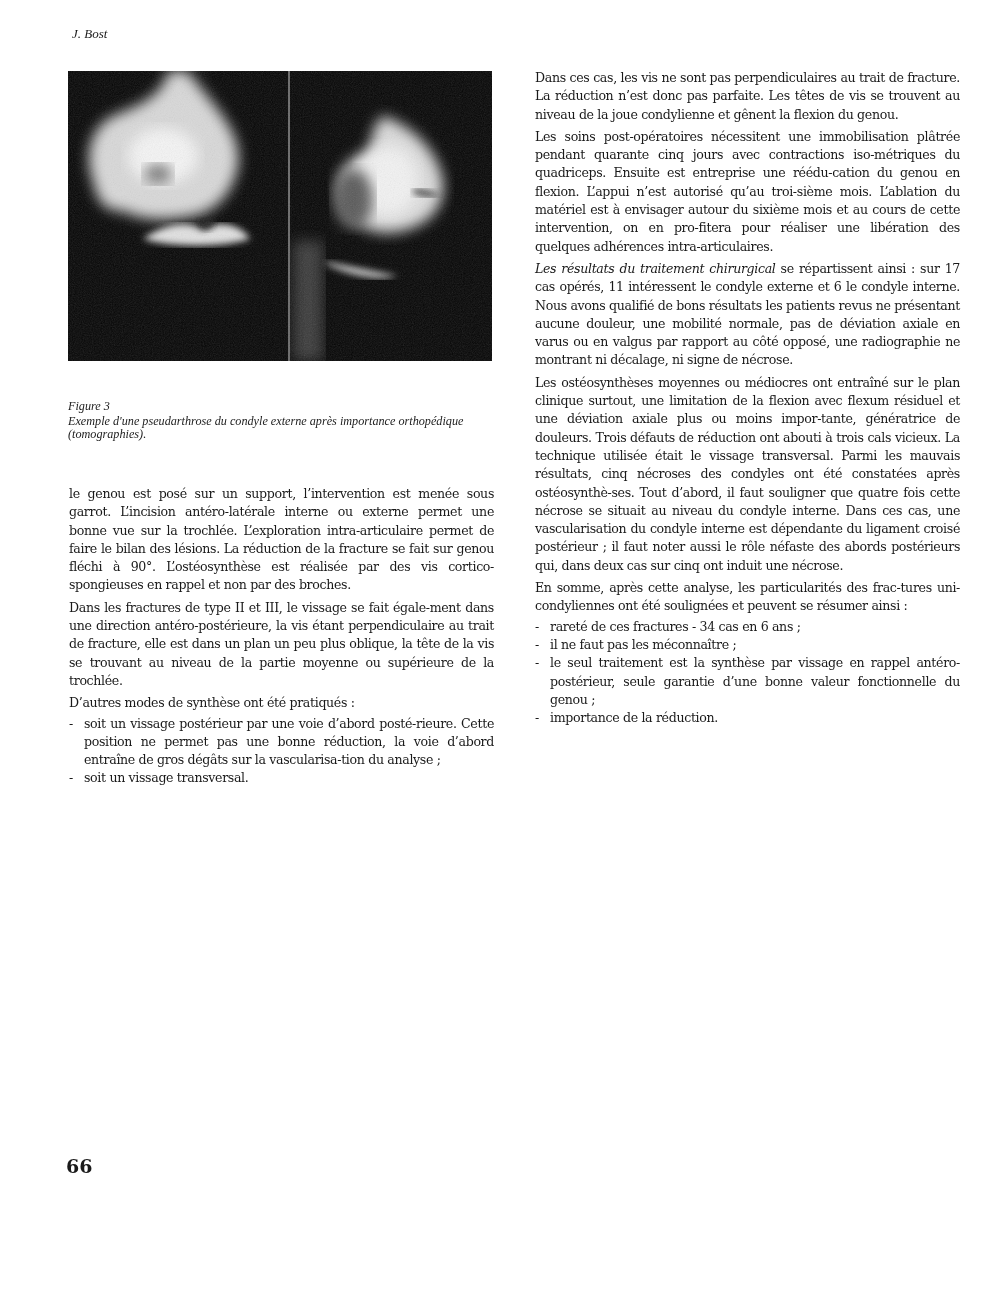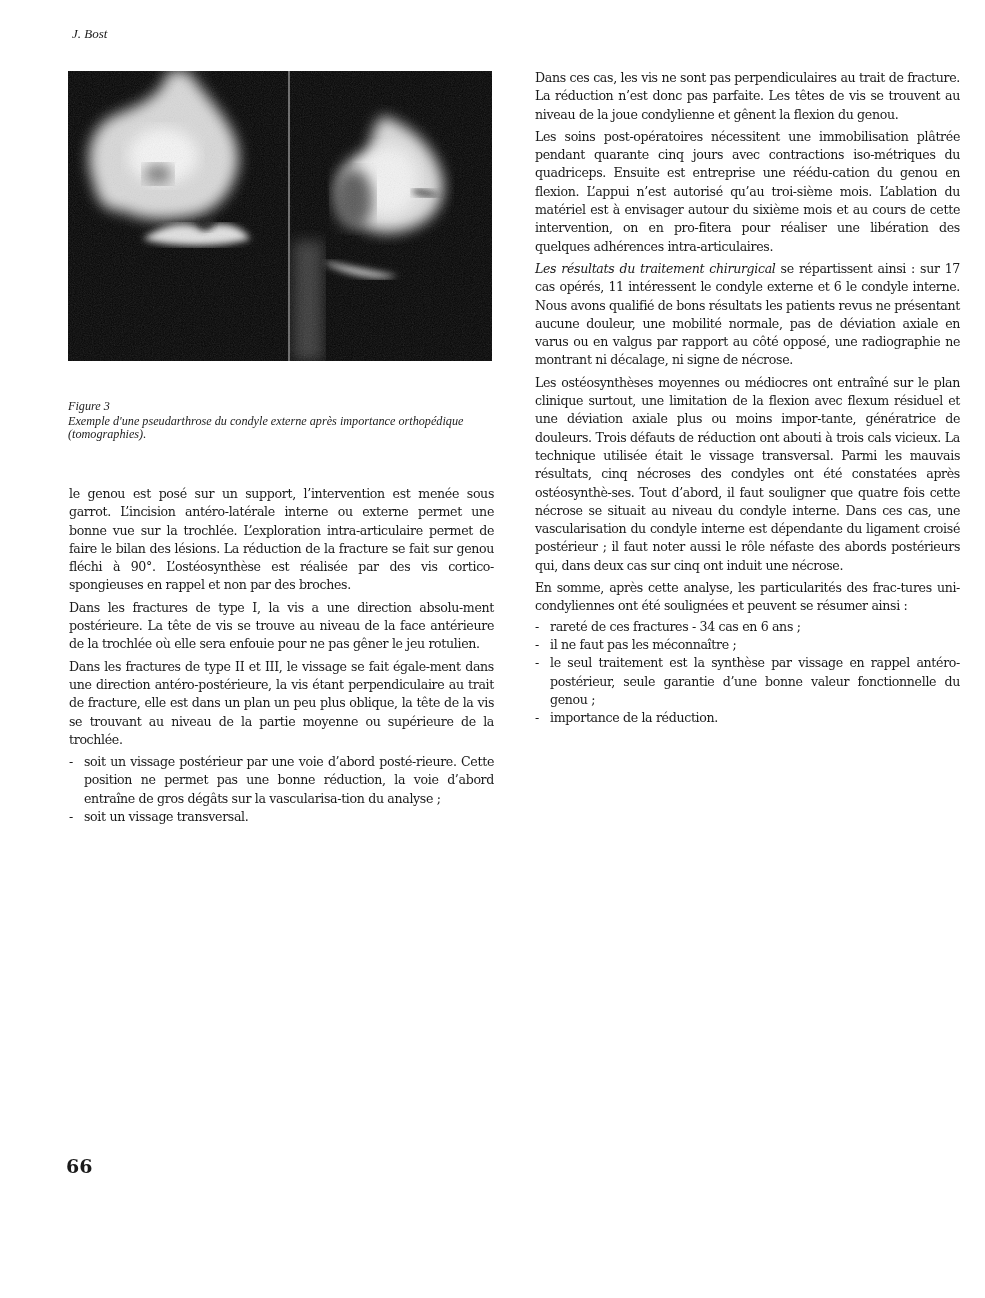--- a/index.html
+++ b/index.html
@@ -89,22 +89,22 @@
   </svg>
 </div>
 
 <div class="caption">
   <span class="fig-label">Figure 3</span>
   <span>Exemple d'une pseudarthrose du condyle externe après importance orthopédique (tomographies).</span>
 </div>
 
 <div class="col col-left">
   <p>le genou est posé sur un support, l’intervention est menée sous garrot. L’incision antéro-latérale interne ou externe permet une bonne vue sur la trochlée. L’exploration intra-articulaire permet de faire le bilan des lésions. La réduction de la fracture se fait sur genou fléchi à 90°. L’ostéosynthèse est réalisée par des vis cortico-spongieuses en rappel et non par des broches.</p>
-  <p>Dans les fractures de type I, la vis a une direction absolu-ment postérieure. La tête de vis se trouve au niveau de la face antérieure de la trochlée où elle sera enfouie pour ne pas gêner le jeu rotulien.</p>
   <p>Dans les fractures de type II et III, le vissage se fait égale-ment dans une direction antéro-postérieure, la vis étant perpendiculaire au trait de fracture, elle est dans un plan un peu plus oblique, la tête de la vis se trouvant au niveau de la partie moyenne ou supérieure de la trochlée.</p>
+  <p style="margin-bottom:2px">D’autres modes de synthèse ont été pratiqués :</p>
   <ul>
     <li><span class="dash">-</span><span>soit un vissage postérieur par une voie d’abord posté-rieure. Cette position ne permet pas une bonne réduction, la voie d’abord entraîne de gros dégâts sur la vascularisa-tion du analyse ;</span></li>
     <li><span class="dash">-</span><span>soit un vissage transversal.</span></li>
   </ul>
 </div>
 
 <div class="col col-right">
   <p>Dans ces cas, les vis ne sont pas perpendiculaires au trait de fracture. La réduction n’est donc pas parfaite. Les têtes de vis se trouvent au niveau de la joue condylienne et gênent la flexion du genou.</p>
   <p>Les soins post-opératoires nécessitent une immobilisation plâtrée pendant quarante cinq jours avec contractions iso-métriques du quadriceps. Ensuite est entreprise une réédu-cation du genou en flexion. L’appui n’est autorisé qu’au troi-sième mois. L’ablation du matériel est à envisager autour du sixième mois et au cours de cette intervention, on en pro-fitera pour réaliser une libération des quelques adhérences intra-articulaires.</p>
   <p><span class="it">Les résultats du traitement chirurgical</span><span> se répartissent ainsi : sur 17 cas opérés, 11 intéressent le condyle externe et 6 le condyle interne. Nous avons qualifié de bons résultats les patients revus ne présentant aucune douleur, une mobilité normale, pas de déviation axiale en varus ou en valgus par rapport au côté opposé, une radiographie ne montrant ni décalage, ni signe de nécrose.</span></p>

